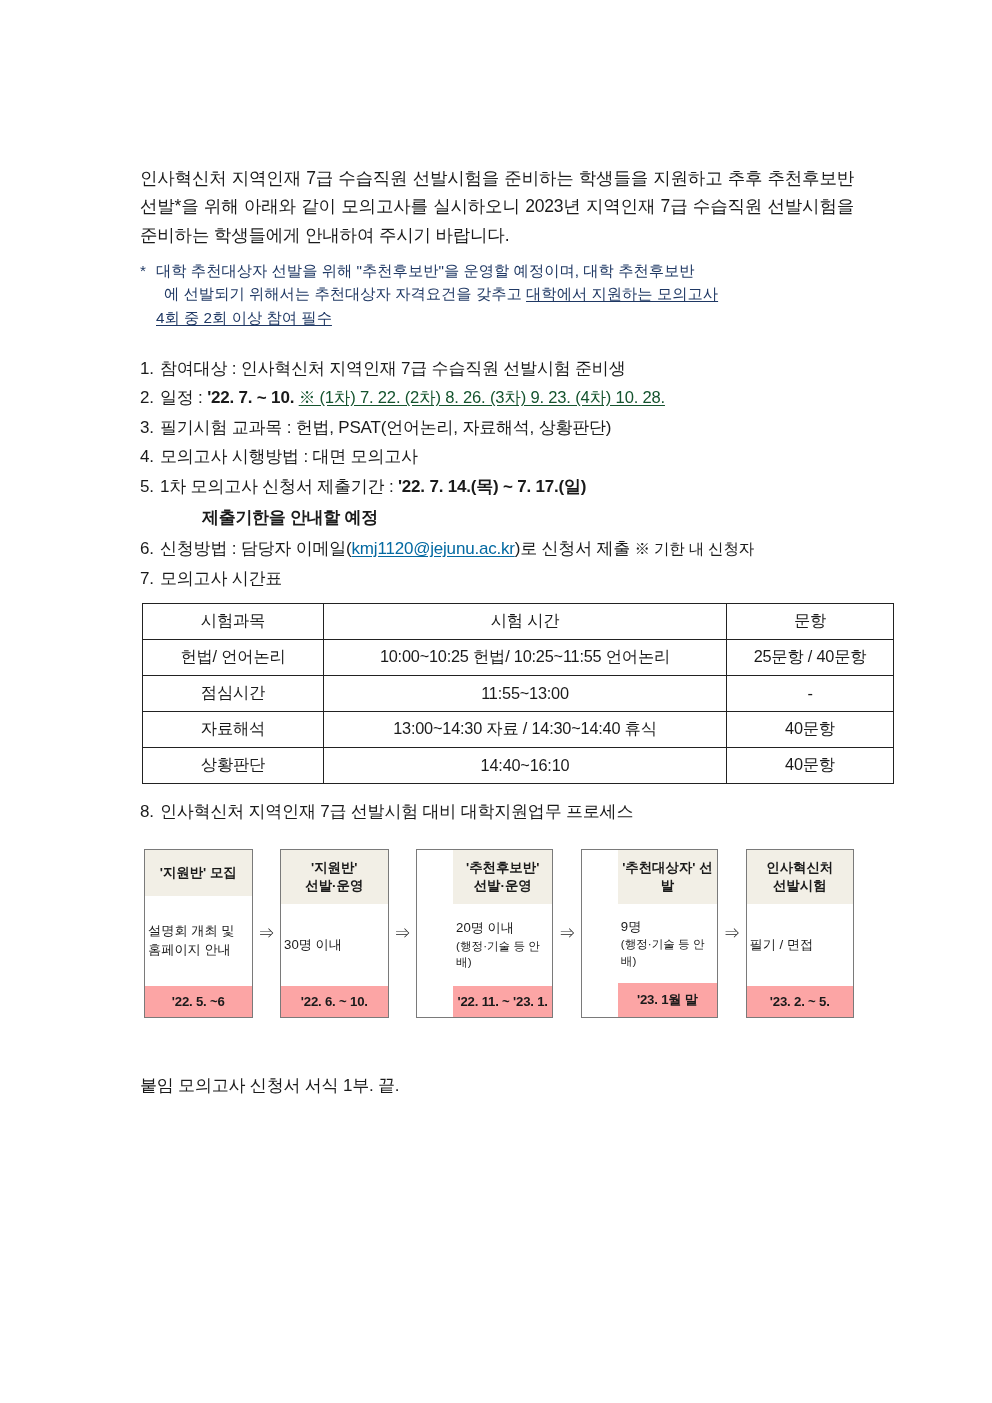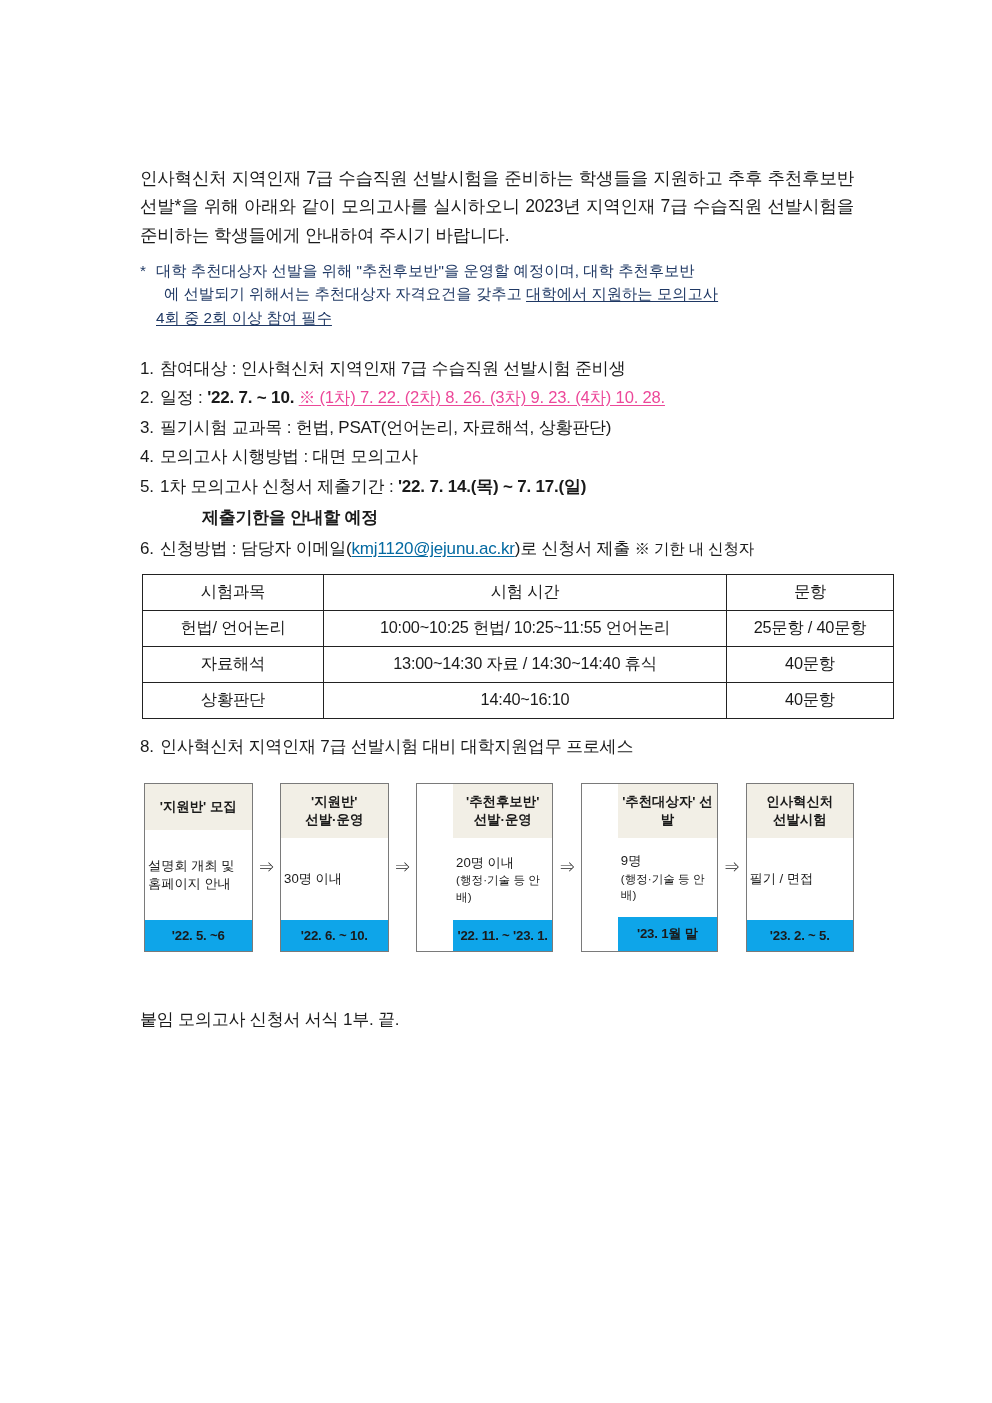--- a/index.html
+++ b/index.html
@@ -66,21 +66,21 @@
     line-height: 1.68;
     letter-spacing: -0.2px;
     position: relative;
     margin-bottom: 1px;
   }
   .item .num {
     display: inline-block;
     width: 20px;
   }
   .blue-ul {
-    color: #ec4899;
+    color: #14532d;
     text-decoration: underline;
     text-underline-offset: 2px;
     font-size: 16.6px;
   }
   .bold { font-weight: bold; }
   .sub-note {
     font-size: 17px;
     font-weight: bold;
     line-height: 1.62;
     letter-spacing: -0.3px;
@@ -147,21 +147,21 @@
     text-align: left;
     padding: 14px 3px 14px 3px;
     line-height: 1.4;
     flex: 1;
     display: flex;
     flex-direction: column;
     justify-content: center;
   }
   .flow-body .sub { font-size: 11.6px; }
   .flow-foot {
-    background: #0ea5e9;
+    background: #fca5a5;
     font-size: 13.2px;
     font-weight: bold;
     text-align: center;
     padding: 8px 2px;
     letter-spacing: -0.2px;
   }
   .flow-arrow {
     display: flex;
     align-items: center;
     justify-content: center;
@@ -215,37 +215,45 @@
       </div>
 
       <div class="sub-note">
         <span class="l2">제출기한을 안내할 예정</span>
       </div>
 
       <div class="item" style="margin-top:4px;">
         <span class="num">6.</span><span>신청방법 : 담당자 이메일(</span><a class="email-link" href="#">kmj1120@jejunu.ac.kr</a><span>)로 신청서 제출 </span><span class="small-inline">※ 기한 내 신청자</span>
       </div>
 
+      <div class="item">
+        <span class="num">7.</span><span>모의고사 시간표</span>
+      </div>
     </div>
 
     <table class="timetable">
       <thead>
         <tr>
           <th class="col-subject">시험과목</th>
           <th class="col-time">시험 시간</th>
           <th class="col-count">문항</th>
         </tr>
       </thead>
       <tbody>
         <tr>
           <td>헌법/ 언어논리</td>
           <td>10:00~10:25 헌법/ 10:25~11:55 언어논리</td>
           <td>25문항 / 40문항</td>
         </tr>
         <tr>
+          <td>점심시간</td>
+          <td>11:55~13:00</td>
+          <td>-</td>
+        </tr>
+        <tr>
           <td>자료해석</td>
           <td>13:00~14:30 자료 / 14:30~14:40 휴식</td>
           <td>40문항</td>
         </tr>
         <tr>
           <td>상황판단</td>
           <td>14:40~16:10</td>
           <td>40문항</td>
         </tr>
       </tbody>

